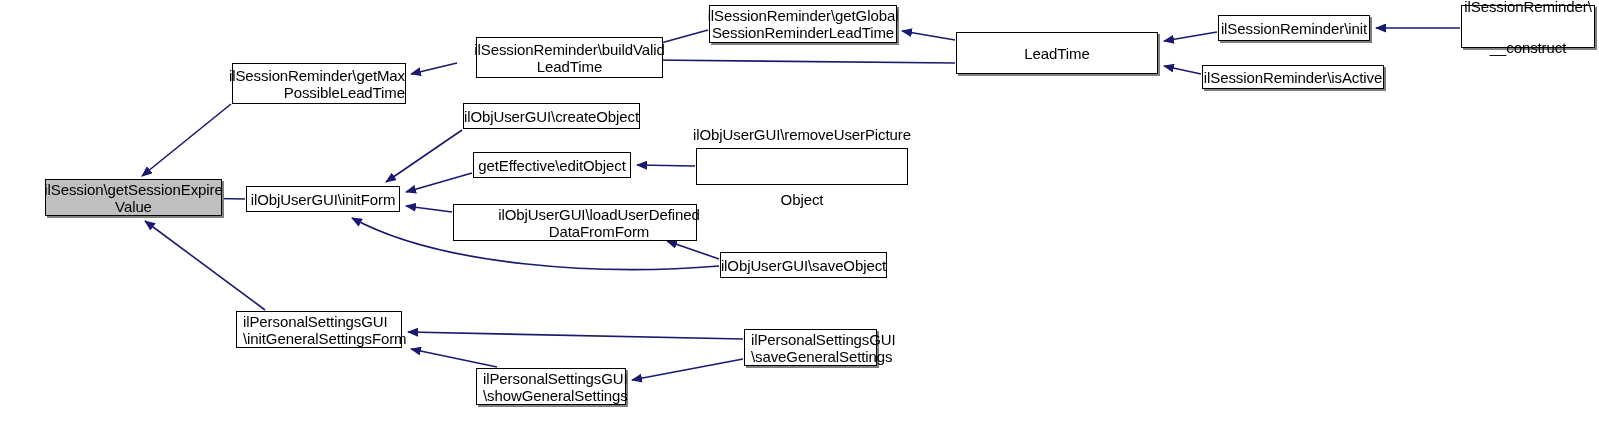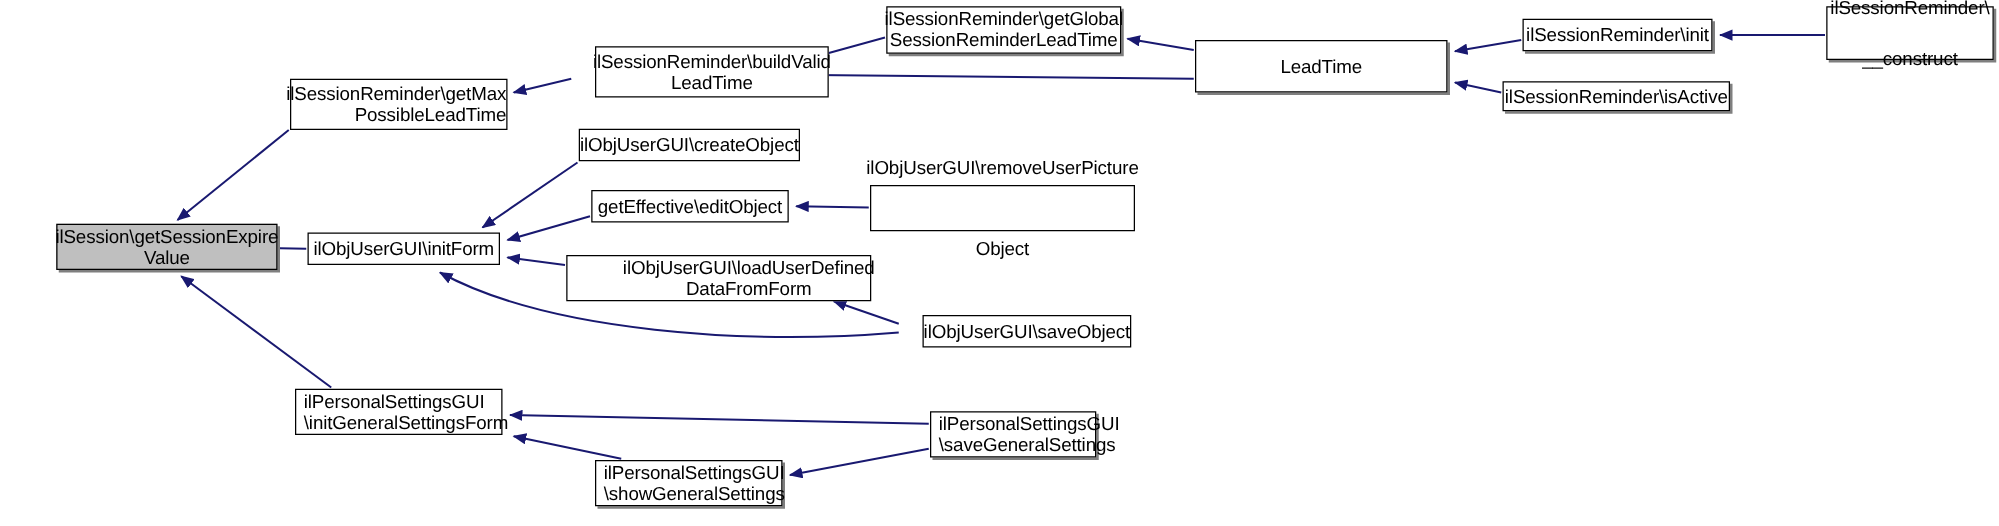--- a/index.html
+++ b/index.html
@@ -139,21 +139,21 @@
 
   <div class="node center" style="left:246px;top:186px;width:154px;height:26px;text-align:center;">
     <span class="ln">ilObjUserGUI\initForm</span>
   </div>
 
   <div class="node center" style="left:453px;top:204px;width:244px;height:37px;padding-left:48px;">
     <span class="ln">ilObjUserGUI\loadUserDefined</span>
     <span class="ln">DataFromForm</span>
   </div>
 
-  <div class="node center" style="left:738px;top:252px;width:167px;height:26px;">
+  <div class="node center" style="left:720px;top:252px;width:167px;height:26px;">
     <span class="ln">ilObjUserGUI\saveObject</span>
   </div>
 
   <div class="node left" style="left:236px;top:311px;width:166px;height:37px;">
     <span class="ln">ilPersonalSettingsGUI</span>
     <span class="ln">\initGeneralSettingsForm</span>
   </div>
 
   <div class="node left shadow" style="left:744px;top:329px;width:133px;height:37px;">
     <span class="ln">ilPersonalSettingsGUI</span>

